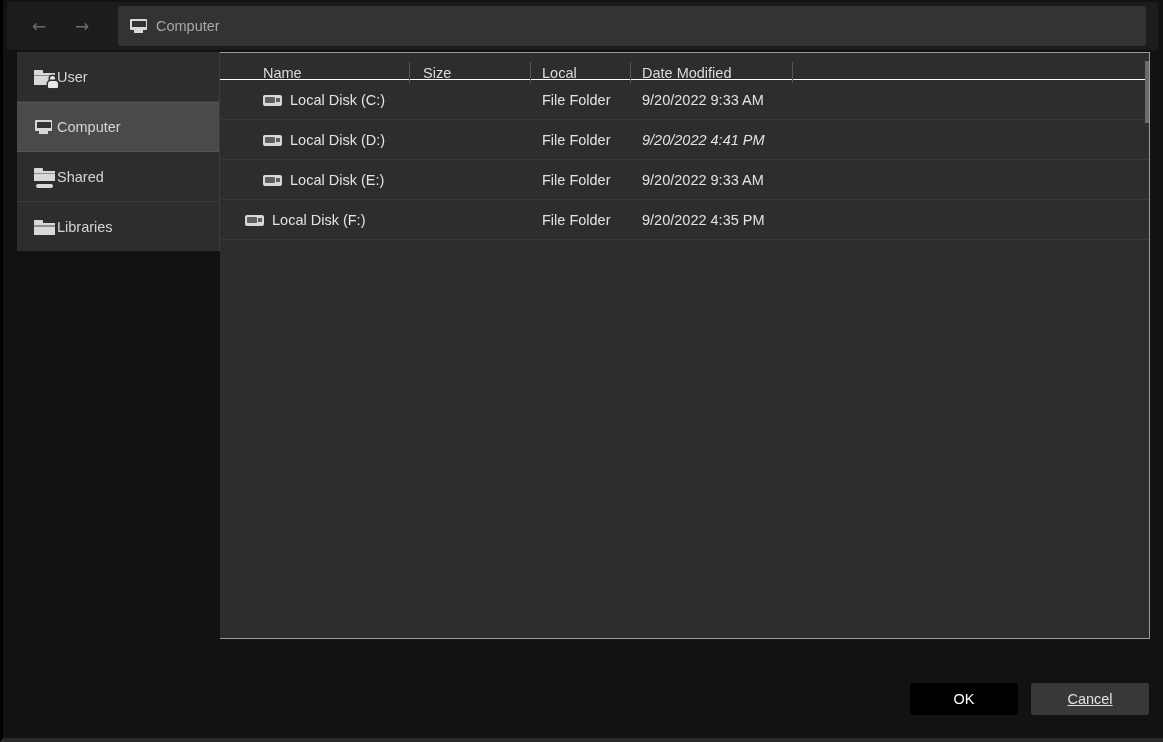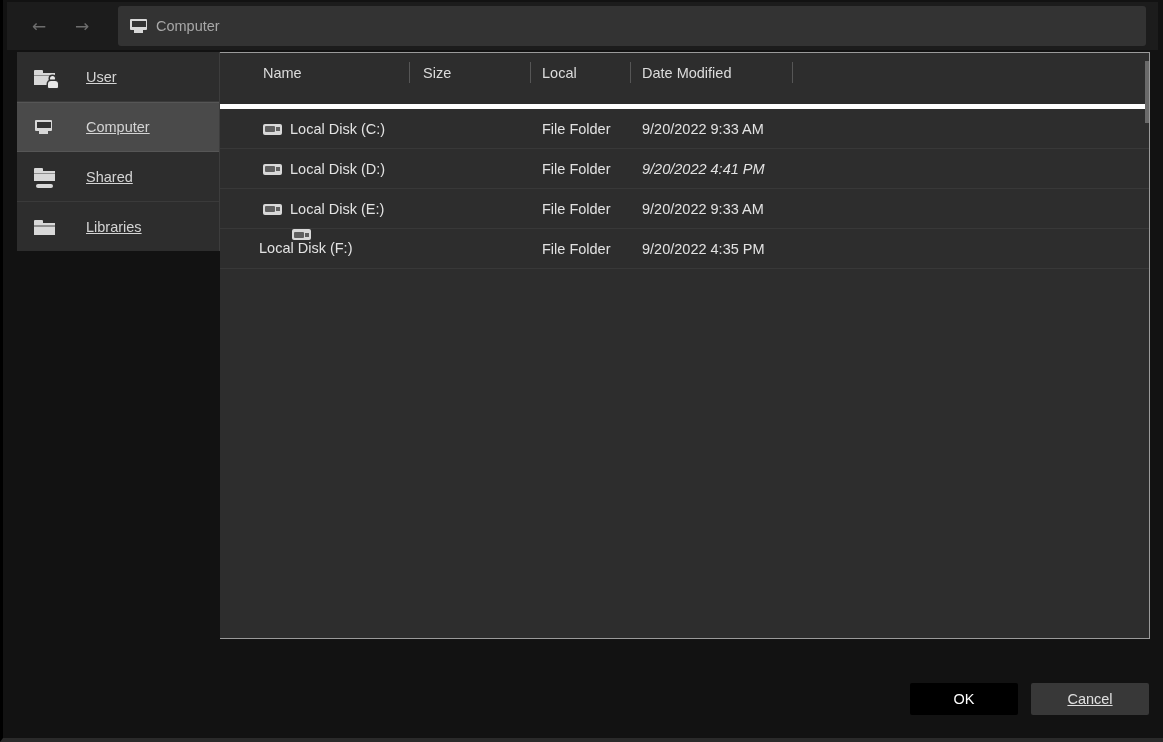--- a/index.html
+++ b/index.html
@@ -105,24 +105,23 @@
     cursor: pointer;
     border-bottom: 1px solid #3a3a3a;
   }
   .side-item:last-child { border-bottom: none; }
   .side-item.selected {
     background: #4a4a4a;
     border-top: 1px solid #565656;
     border-bottom: 1px solid #565656;
   }
   .side-item .side-label {
-    margin-left: 30px;
+    margin-left: 1px;
     color: #d4d4d4;
     font-size: 14.5px;
-    text-decoration: underline;
   }
   .side-ico {
     width: 22px; height: 20px;
     position: relative;
     flex: none;
   }
 
   
   .folder {
     position: absolute;
@@ -183,23 +182,23 @@
     left: 217px; top: 52px;
     width: 930px; height: 587px;
     background: #2d2d2d;
     border: 1px solid #9a9a9a;
     border-left: none;
     overflow: hidden;
   }
 
   .col-head {
     position: relative;
-    height: 56px;
+    height: 27px;
     background: #2d2d2d;
-    border-bottom: 5px solid #ffffff;
+    border-bottom: 1px solid #ffffff;
   }
   .col-head .ch {
     position: absolute;
     top: 0; height: 39px;
     display: flex; align-items: center;
     color: #dcdcdc;
     font-size: 14.5px;
     cursor: pointer;
   }
   .col-head .sep {
@@ -399,21 +398,21 @@
         <div class="cell" style="left:43px;">
           <span class="drive"></span>
           <span class="name-txt">Local Disk (E:)</span>
         </div>
         <div class="cell" style="left:203px;"></div>
         <div class="cell" style="left:322px;">File Folder</div>
         <div class="cell" style="left:422px;">9/20/2022 9:33 AM</div>
       </div>
 
       <div class="row">
-        <div class="cell" style="left:31px;flex-direction:column;">
+        <div class="cell" style="left:25px;">
           <span class="drive"></span>
           <span class="name-txt">Local Disk (F:)</span>
         </div>
         <div class="cell" style="left:203px;"></div>
         <div class="cell" style="left:322px;">File Folder</div>
         <div class="cell" style="left:422px;">9/20/2022 4:35 PM</div>
       </div>
 
     </div>
 

